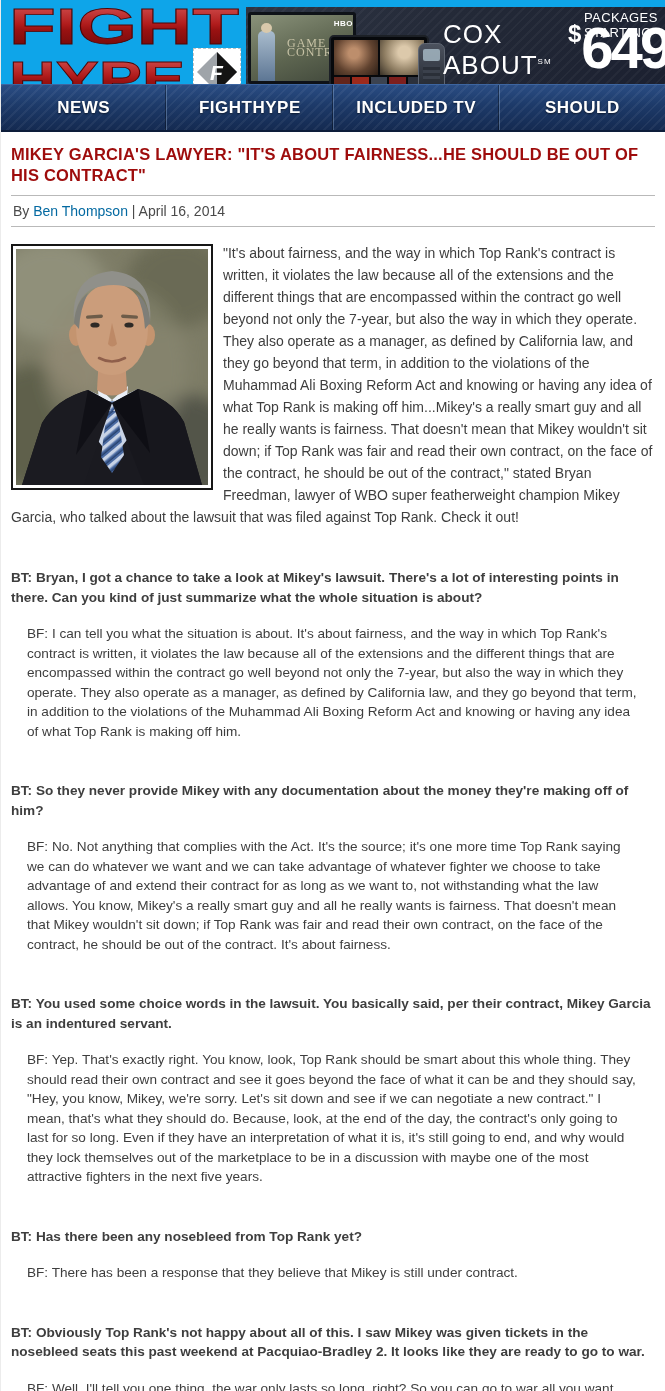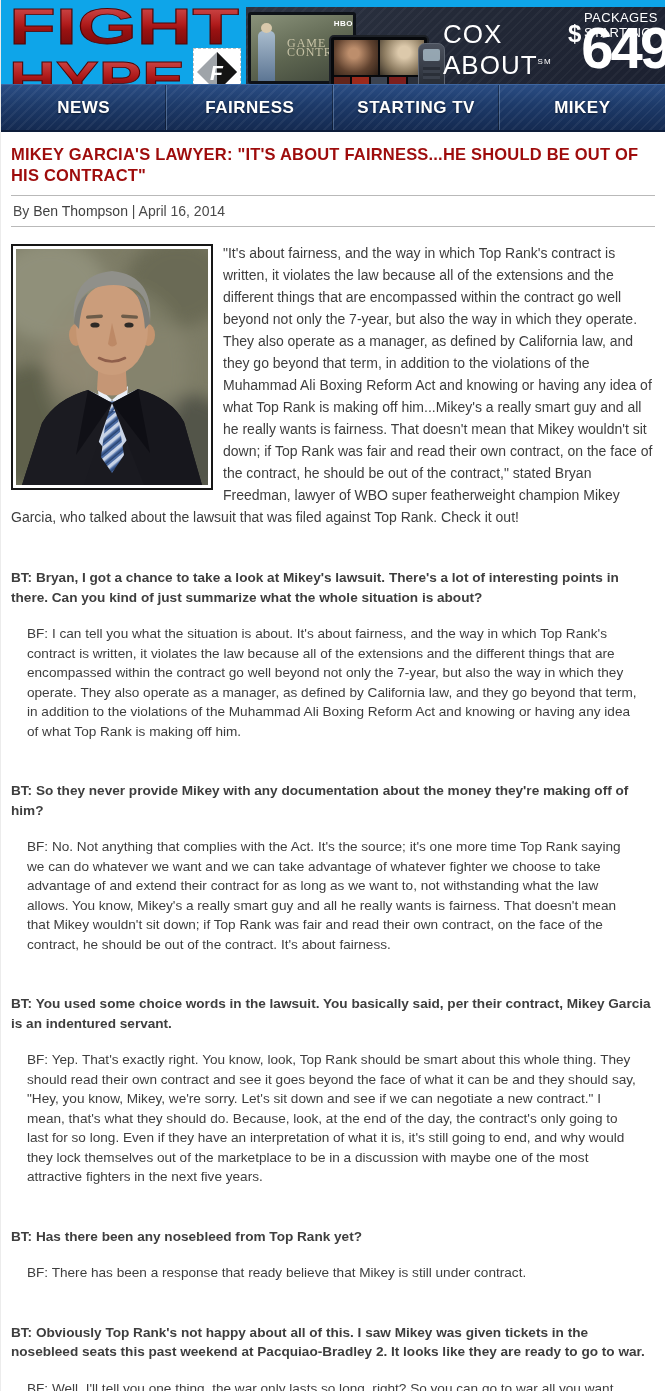--- a/index.html
+++ b/index.html
@@ -53,21 +53,21 @@
         background:repeating-linear-gradient(135deg, rgba(255,255,255,.05) 0 2px, transparent 2px 7px),
                    linear-gradient(#2a4d84 0%, #1d3a69 45%, #142a51 100%);
         border-top:1px solid #3d65a0; border-bottom:2px solid #0d1d3a; }
   .nav-item { flex:1; display:flex; align-items:center; justify-content:center; color:#fff; font-weight:bold; font-size:17px; letter-spacing:.5px; cursor:pointer; text-shadow:0 1px 2px rgba(0,0,0,.55); }
   .nav-item + .nav-item { border-left:1px solid rgba(170,197,232,.35); box-shadow:-1px 0 0 rgba(0,0,0,.35); }
 
   
   .article { padding:12px 10px 0; }
   .headline { color:#9e0c0c; font-size:16.5px; line-height:21px; font-weight:bold; margin:0 0 9px; letter-spacing:.2px; }
   .byline { border-top:1px solid #b9b9b9; border-bottom:1px solid #b9b9b9; padding:7px 2px; font-size:14px; color:#4a4a4a; }
-  .byline a { color:#404040; text-decoration:none; cursor:pointer; }
+  .byline a { color:#0369a1; text-decoration:none; cursor:pointer; }
   .intro-wrap { margin-top:15px; }
   .photo-frame { float:left; margin:2px 10px 4px 0; border:2px solid #161616; padding:3px; background:#fff; width:202px; height:246px; }
   .photo-frame svg { display:block; }
   .intro { font-size:14px; line-height:22px; color:#3e3e3e; margin:0; }
   .qa-q { font-size:13.6px; line-height:19.5px; color:#3e3e3e; font-weight:bold; margin:40px 0 17px; clear:both; }
   .qa-a { font-size:13.6px; line-height:19.5px; color:#3e3e3e; margin:17px 16px; }
 </style>
 </head>
 <body>
 
@@ -144,23 +144,23 @@
 
       <div class="pkg-label">PACKAGES STARTING</div>
       <div class="price">
         <span class="cur">$</span><span class="big">64</span><span class="big">9</span>
       </div>
     </div>
   </div>
 
   <div class="nav">
     <div class="nav-item">NEWS</div>
-    <div class="nav-item">FAIRNESS</div>
-    <div class="nav-item">STARTING TV</div>
-    <div class="nav-item">MIKEY</div>
+    <div class="nav-item">FIGHTHYPE</div>
+    <div class="nav-item">INCLUDED TV</div>
+    <div class="nav-item">SHOULD</div>
   </div>
 
   <div class="article">
 
     <h1 class="headline">MIKEY GARCIA'S LAWYER: "IT'S ABOUT FAIRNESS...HE SHOULD BE OUT OF HIS CONTRACT"</h1>
 
     <div class="byline">
       <span>By </span><a>Ben Thompson</a><span> | </span><span>April 16, 2014</span>
     </div>
 
@@ -227,19 +227,19 @@
     <p class="qa-q">BT: Bryan, I got a chance to take a look at Mikey's lawsuit. There's a lot of interesting points in there. Can you kind of just summarize what the whole situation is about?</p>
     <p class="qa-a">BF: I can tell you what the situation is about. It's about fairness, and the way in which Top Rank's contract is written, it violates the law because all of the extensions and the different things that are encompassed within the contract go well beyond not only the 7-year, but also the way in which they operate. They also operate as a manager, as defined by California law, and they go beyond that term, in addition to the violations of the Muhammad Ali Boxing Reform Act and knowing or having any idea of what Top Rank is making off him.</p>
 
     <p class="qa-q">BT: So they never provide Mikey with any documentation about the money they're making off of him?</p>
     <p class="qa-a">BF: No. Not anything that complies with the Act. It's the source; it's one more time Top Rank saying we can do whatever we want and we can take advantage of whatever fighter we choose to take advantage of and extend their contract for as long as we want to, not withstanding what the law allows. You know, Mikey's a really smart guy and all he really wants is fairness. That doesn't mean that Mikey wouldn't sit down; if Top Rank was fair and read their own contract, on the face of the contract, he should be out of the contract. It's about fairness.</p>
 
     <p class="qa-q">BT: You used some choice words in the lawsuit. You basically said, per their contract, Mikey Garcia is an indentured servant.</p>
     <p class="qa-a">BF: Yep. That's exactly right. You know, look, Top Rank should be smart about this whole thing. They should read their own contract and see it goes beyond the face of what it can be and they should say, "Hey, you know, Mikey, we're sorry. Let's sit down and see if we can negotiate a new contract." I mean, that's what they should do. Because, look, at the end of the day, the contract's only going to last for so long. Even if they have an interpretation of what it is, it's still going to end, and why would they lock themselves out of the marketplace to be in a discussion with maybe one of the most attractive fighters in the next five years.</p>
 
     <p class="qa-q">BT: Has there been any nosebleed from Top Rank yet?</p>
-    <p class="qa-a">BF: There has been a response that ready believe that Mikey is still under contract.</p>
+    <p class="qa-a">BF: There has been a response that they believe that Mikey is still under contract.</p>
 
     <p class="qa-q">BT: Obviously Top Rank's not happy about all of this. I saw Mikey was given tickets in the nosebleed seats this past weekend at Pacquiao-Bradley 2. It looks like they are ready to go to war.</p>
     <p class="qa-a">BF: Well, I'll tell you one thing, the war only lasts so long, right? So you can go to war all you want, but you're going to lose the battle. Whether you lose the battle in 3 months, whether you lose the battle in 6 months, whether you lose the battle in one year, you're going to lose the battle.</p>
 
   </div>
 </div>
 
 </body></html>

